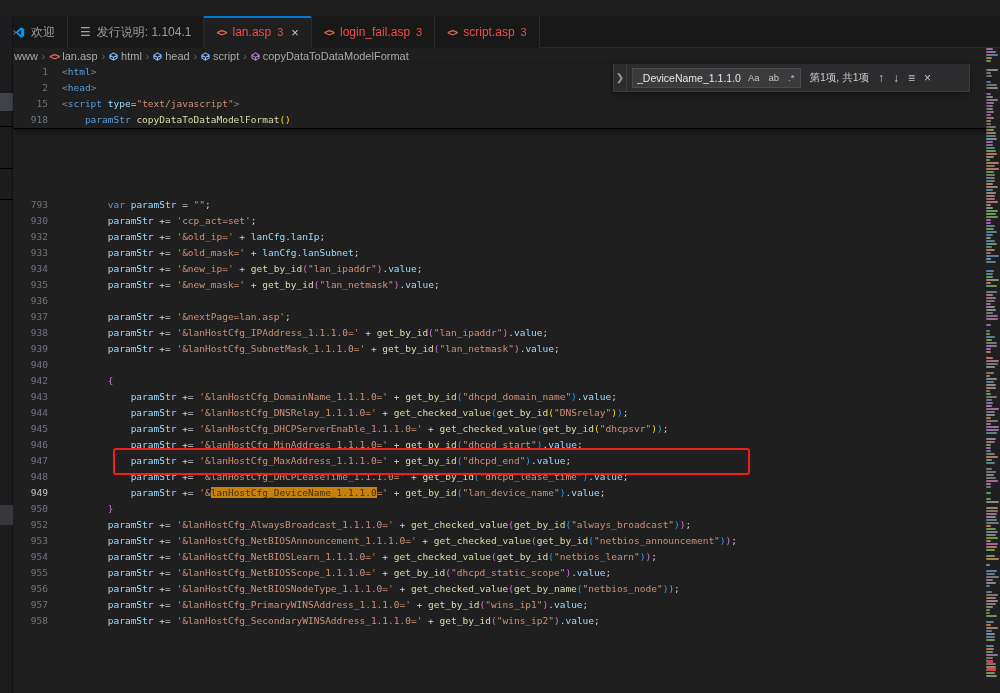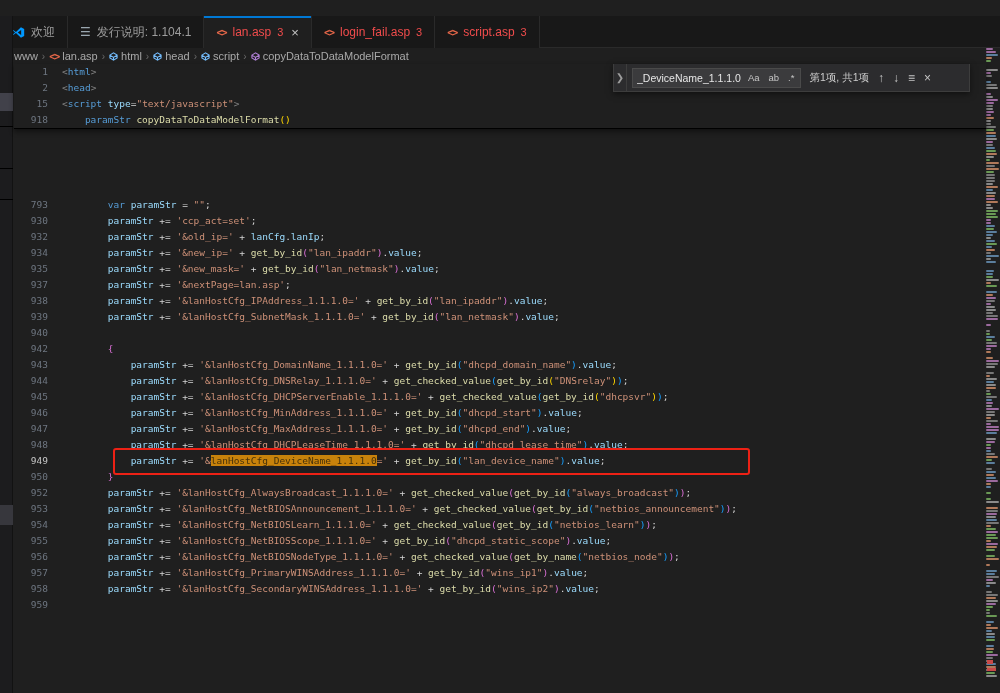--- a/index.html
+++ b/index.html
@@ -159,24 +159,28 @@
   <div class="editor">
     <div class="lines" id="lines">
         <div style="height:69px"></div>
         <div class="coderow">
     <span class="ln">793</span><span class="ct"><span class="tk-o">        </span><span class="tk-k">var</span><span class="tk-o"> </span><span class="tk-v">paramStr</span><span class="tk-o"> = </span><span class="tk-s">""</span><span class="tk-o">;</span></span></div>
         <div class="coderow">
     <span class="ln">930</span><span class="ct"><span class="tk-o">        </span><span class="tk-v">paramStr</span><span class="tk-o"> += </span><span class="tk-s">'ccp_act=set'</span><span class="tk-o">;</span></span></div>
         <div class="coderow">
     <span class="ln">932</span><span class="ct"><span class="tk-o">        </span><span class="tk-v">paramStr</span><span class="tk-o"> += </span><span class="tk-s">'&amp;old_ip='</span><span class="tk-o"> + </span><span class="tk-v">lanCfg</span><span class="tk-o">.</span><span class="tk-v">lanIp</span><span class="tk-o">;</span></span></div>
         <div class="coderow">
+    <span class="ln">933</span><span class="ct"><span class="tk-o">        </span><span class="tk-v">paramStr</span><span class="tk-o"> += </span><span class="tk-s">'&amp;old_mask='</span><span class="tk-o"> + </span><span class="tk-v">lanCfg</span><span class="tk-o">.</span><span class="tk-v">lanSubnet</span><span class="tk-o">;</span></span></div>
+        <div class="coderow">
     <span class="ln">934</span><span class="ct"><span class="tk-o">        </span><span class="tk-v">paramStr</span><span class="tk-o"> += </span><span class="tk-s">'&amp;new_ip='</span><span class="tk-o"> + </span><span class="tk-f">get_by_id</span><span class="tk-p2">(</span><span class="tk-s">"lan_ipaddr"</span><span class="tk-p2">)</span><span class="tk-o">.</span><span class="tk-v">value</span><span class="tk-o">;</span></span></div>
         <div class="coderow">
     <span class="ln">935</span><span class="ct"><span class="tk-o">        </span><span class="tk-v">paramStr</span><span class="tk-o"> += </span><span class="tk-s">'&amp;new_mask='</span><span class="tk-o"> + </span><span class="tk-f">get_by_id</span><span class="tk-p2">(</span><span class="tk-s">"lan_netmask"</span><span class="tk-p2">)</span><span class="tk-o">.</span><span class="tk-v">value</span><span class="tk-o">;</span></span></div>
         <div class="coderow">
+    <span class="ln">936</span><span class="ct"></span></div>
+        <div class="coderow">
     <span class="ln">937</span><span class="ct"><span class="tk-o">        </span><span class="tk-v">paramStr</span><span class="tk-o"> += </span><span class="tk-s">'&amp;nextPage=lan.asp'</span><span class="tk-o">;</span></span></div>
         <div class="coderow">
     <span class="ln">938</span><span class="ct"><span class="tk-o">        </span><span class="tk-v">paramStr</span><span class="tk-o"> += </span><span class="tk-s">'&amp;lanHostCfg_IPAddress_1.1.1.0='</span><span class="tk-o"> + </span><span class="tk-f">get_by_id</span><span class="tk-p2">(</span><span class="tk-s">"lan_ipaddr"</span><span class="tk-p2">)</span><span class="tk-o">.</span><span class="tk-v">value</span><span class="tk-o">;</span></span></div>
         <div class="coderow">
     <span class="ln">939</span><span class="ct"><span class="tk-o">        </span><span class="tk-v">paramStr</span><span class="tk-o"> += </span><span class="tk-s">'&amp;lanHostCfg_SubnetMask_1.1.1.0='</span><span class="tk-o"> + </span><span class="tk-f">get_by_id</span><span class="tk-p2">(</span><span class="tk-s">"lan_netmask"</span><span class="tk-p2">)</span><span class="tk-o">.</span><span class="tk-v">value</span><span class="tk-o">;</span></span></div>
         <div class="coderow">
     <span class="ln">940</span><span class="ct"></span></div>
         <div class="coderow">
     <span class="ln">942</span><span class="ct"><span class="tk-o">        </span><span class="tk-p2">{</span></span></div>
         <div class="coderow">
@@ -202,22 +206,20 @@
         <div class="coderow">
     <span class="ln">954</span><span class="ct"><span class="tk-o">        </span><span class="tk-v">paramStr</span><span class="tk-o"> += </span><span class="tk-s">'&amp;lanHostCfg_NetBIOSLearn_1.1.1.0='</span><span class="tk-o"> + </span><span class="tk-f">get_checked_value</span><span class="tk-p2">(</span><span class="tk-f">get_by_id</span><span class="tk-p3">(</span><span class="tk-s">"netbios_learn"</span><span class="tk-p3">)</span><span class="tk-p2">)</span><span class="tk-o">;</span></span></div>
         <div class="coderow">
     <span class="ln">955</span><span class="ct"><span class="tk-o">        </span><span class="tk-v">paramStr</span><span class="tk-o"> += </span><span class="tk-s">'&amp;lanHostCfg_NetBIOSScope_1.1.1.0='</span><span class="tk-o"> + </span><span class="tk-f">get_by_id</span><span class="tk-p2">(</span><span class="tk-s">"dhcpd_static_scope"</span><span class="tk-p2">)</span><span class="tk-o">.</span><span class="tk-v">value</span><span class="tk-o">;</span></span></div>
         <div class="coderow">
     <span class="ln">956</span><span class="ct"><span class="tk-o">        </span><span class="tk-v">paramStr</span><span class="tk-o"> += </span><span class="tk-s">'&amp;lanHostCfg_NetBIOSNodeType_1.1.1.0='</span><span class="tk-o"> + </span><span class="tk-f">get_checked_value</span><span class="tk-p2">(</span><span class="tk-f">get_by_name</span><span class="tk-p3">(</span><span class="tk-s">"netbios_node"</span><span class="tk-p3">)</span><span class="tk-p2">)</span><span class="tk-o">;</span></span></div>
         <div class="coderow">
     <span class="ln">957</span><span class="ct"><span class="tk-o">        </span><span class="tk-v">paramStr</span><span class="tk-o"> += </span><span class="tk-s">'&amp;lanHostCfg_PrimaryWINSAddress_1.1.1.0='</span><span class="tk-o"> + </span><span class="tk-f">get_by_id</span><span class="tk-p2">(</span><span class="tk-s">"wins_ip1"</span><span class="tk-p2">)</span><span class="tk-o">.</span><span class="tk-v">value</span><span class="tk-o">;</span></span></div>
         <div class="coderow">
     <span class="ln">958</span><span class="ct"><span class="tk-o">        </span><span class="tk-v">paramStr</span><span class="tk-o"> += </span><span class="tk-s">'&amp;lanHostCfg_SecondaryWINSAddress_1.1.1.0='</span><span class="tk-o"> + </span><span class="tk-f">get_by_id</span><span class="tk-p2">(</span><span class="tk-s">"wins_ip2"</span><span class="tk-p2">)</span><span class="tk-o">.</span><span class="tk-v">value</span><span class="tk-o">;</span></span></div>
-        <div class="coderow">
-    <span class="ln">959</span><span class="ct"></span></div>
       </div>
     <div class="sticky" id="sticky">
         <div class="coderow">
     <span class="ln">1</span><span class="ct"><span class="tk-g">&lt;</span><span class="tk-k">html</span><span class="tk-g">&gt;</span></span></div>
         <div class="coderow">
     <span class="ln">2</span><span class="ct"><span class="tk-g">&lt;</span><span class="tk-k">head</span><span class="tk-g">&gt;</span></span></div>
         <div class="coderow">
     <span class="ln">15</span><span class="ct"><span class="tk-g">&lt;</span><span class="tk-k">script</span><span class="tk-o"> </span><span class="tk-v">type</span><span class="tk-o">=</span><span class="tk-s">"text/javascript"</span><span class="tk-g">&gt;</span></span></div>
         <div class="coderow">
     <span class="ln">918</span><span class="ct"><span class="tk-o">    </span><span class="tk-k">paramStr</span><span class="tk-o"> </span><span class="tk-f">copyDataToDataModelFormat</span><span class="tk-p1">()</span></span></div>

